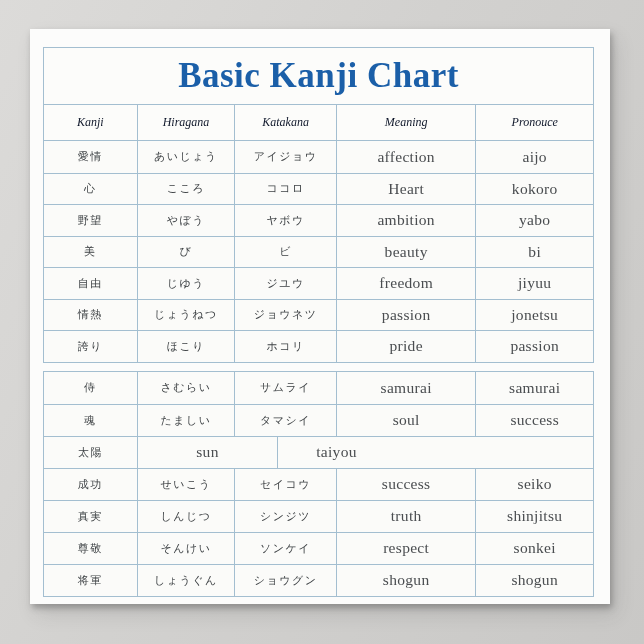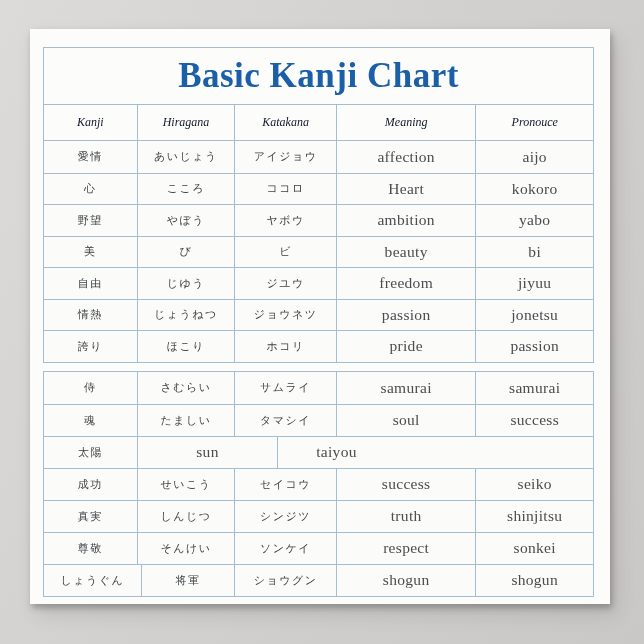--- a/index.html
+++ b/index.html
@@ -197,22 +197,22 @@
             <div class="tcell en" style="width: 117px;">shinjitsu</div>
           </div>
           <div class="trow">
             <div class="tcell jp" style="width: 94px;">尊敬</div>
             <div class="tcell jp" style="width: 98px;">そんけい</div>
             <div class="tcell jp" style="width: 102px;">ソンケイ</div>
             <div class="tcell en" style="width: 140px;">respect</div>
             <div class="tcell en" style="width: 117px;">sonkei</div>
           </div>
           <div class="trow">
+            <div class="tcell jp" style="width: 94px;">将軍</div>
             <div class="tcell jp" style="width: 98px;">しょうぐん</div>
-            <div class="tcell jp" style="width: 94px;">将軍</div>
             <div class="tcell jp" style="width: 102px;">ショウグン</div>
             <div class="tcell en" style="width: 140px;">shogun</div>
             <div class="tcell en" style="width: 117px;">shogun</div>
           </div>
         </div>
 
     </div>
   </div>
 </div>
 

